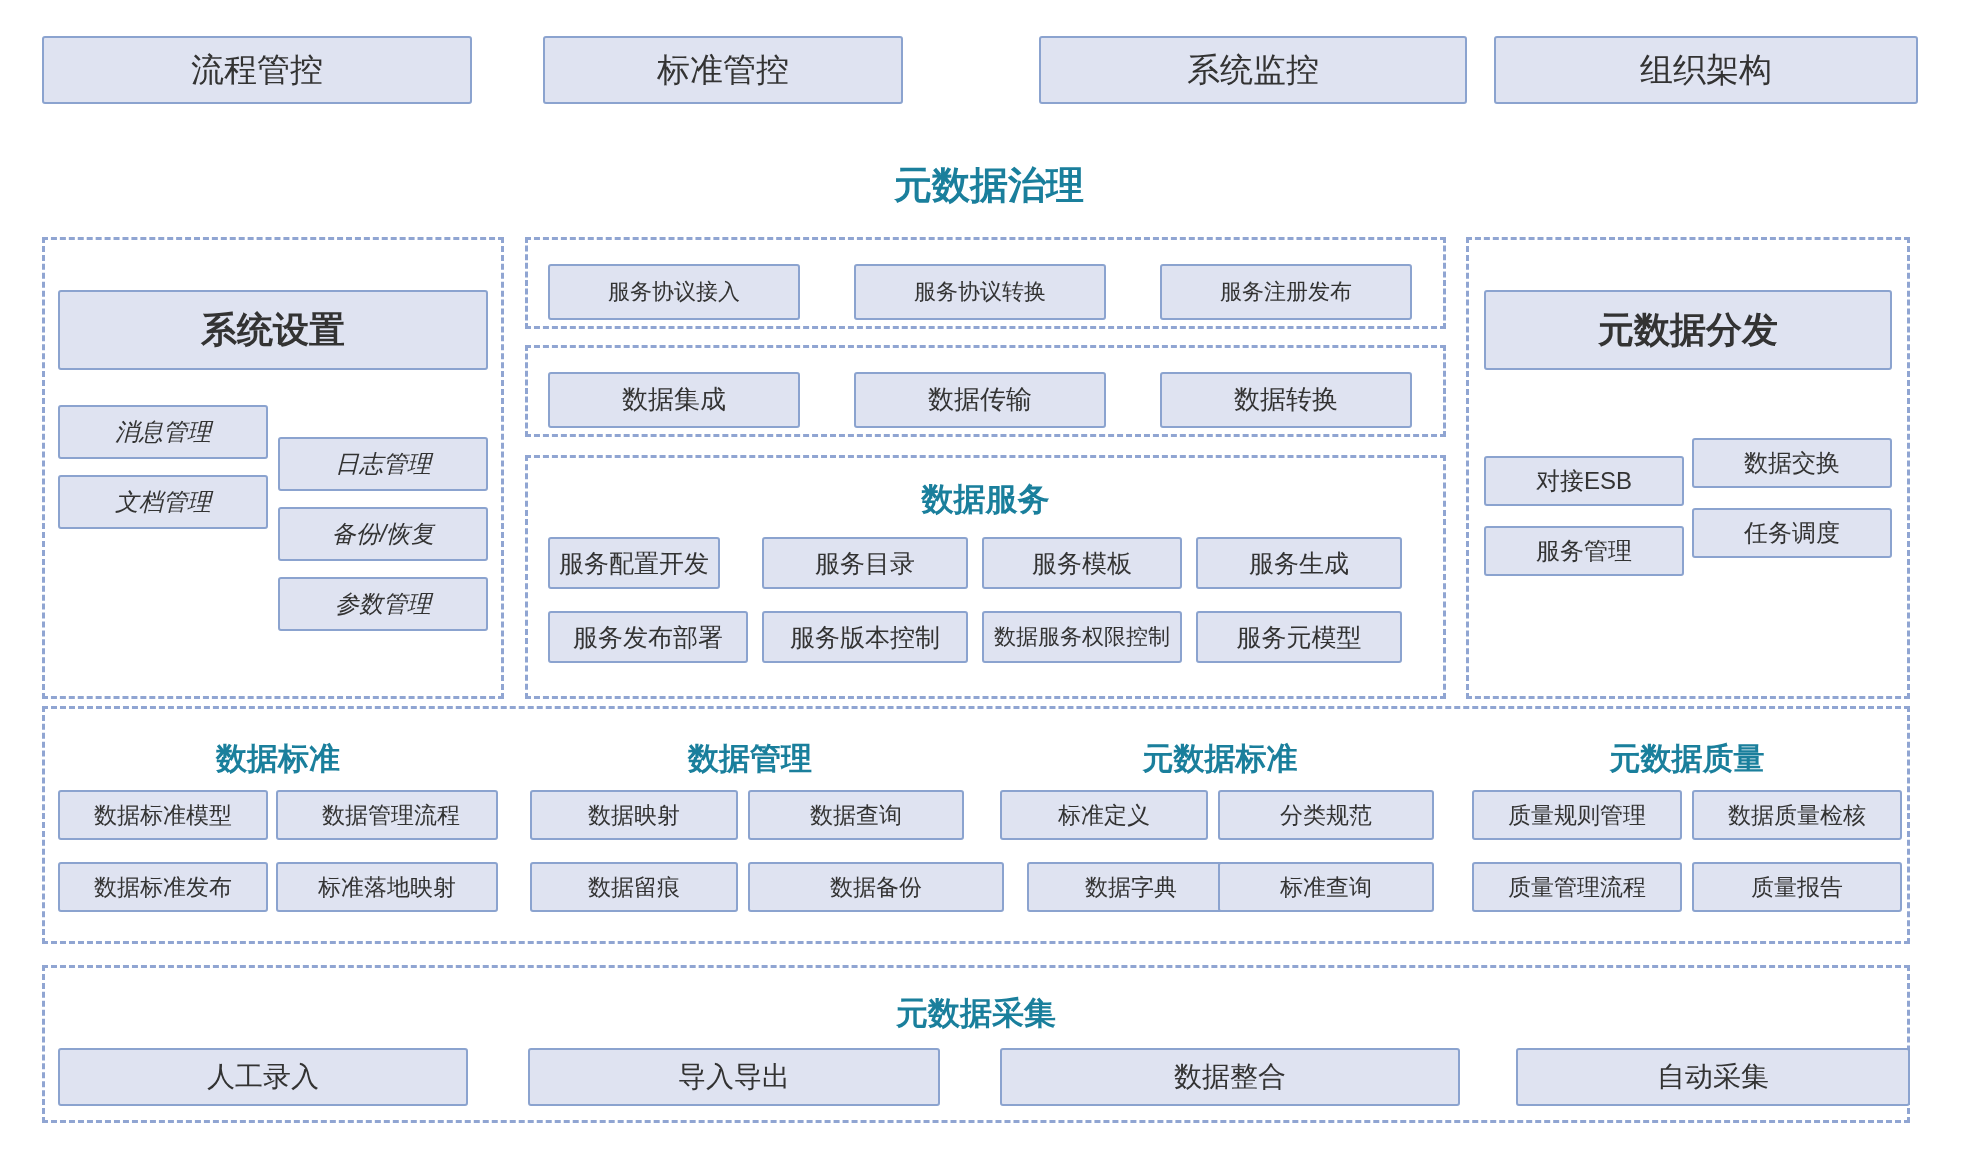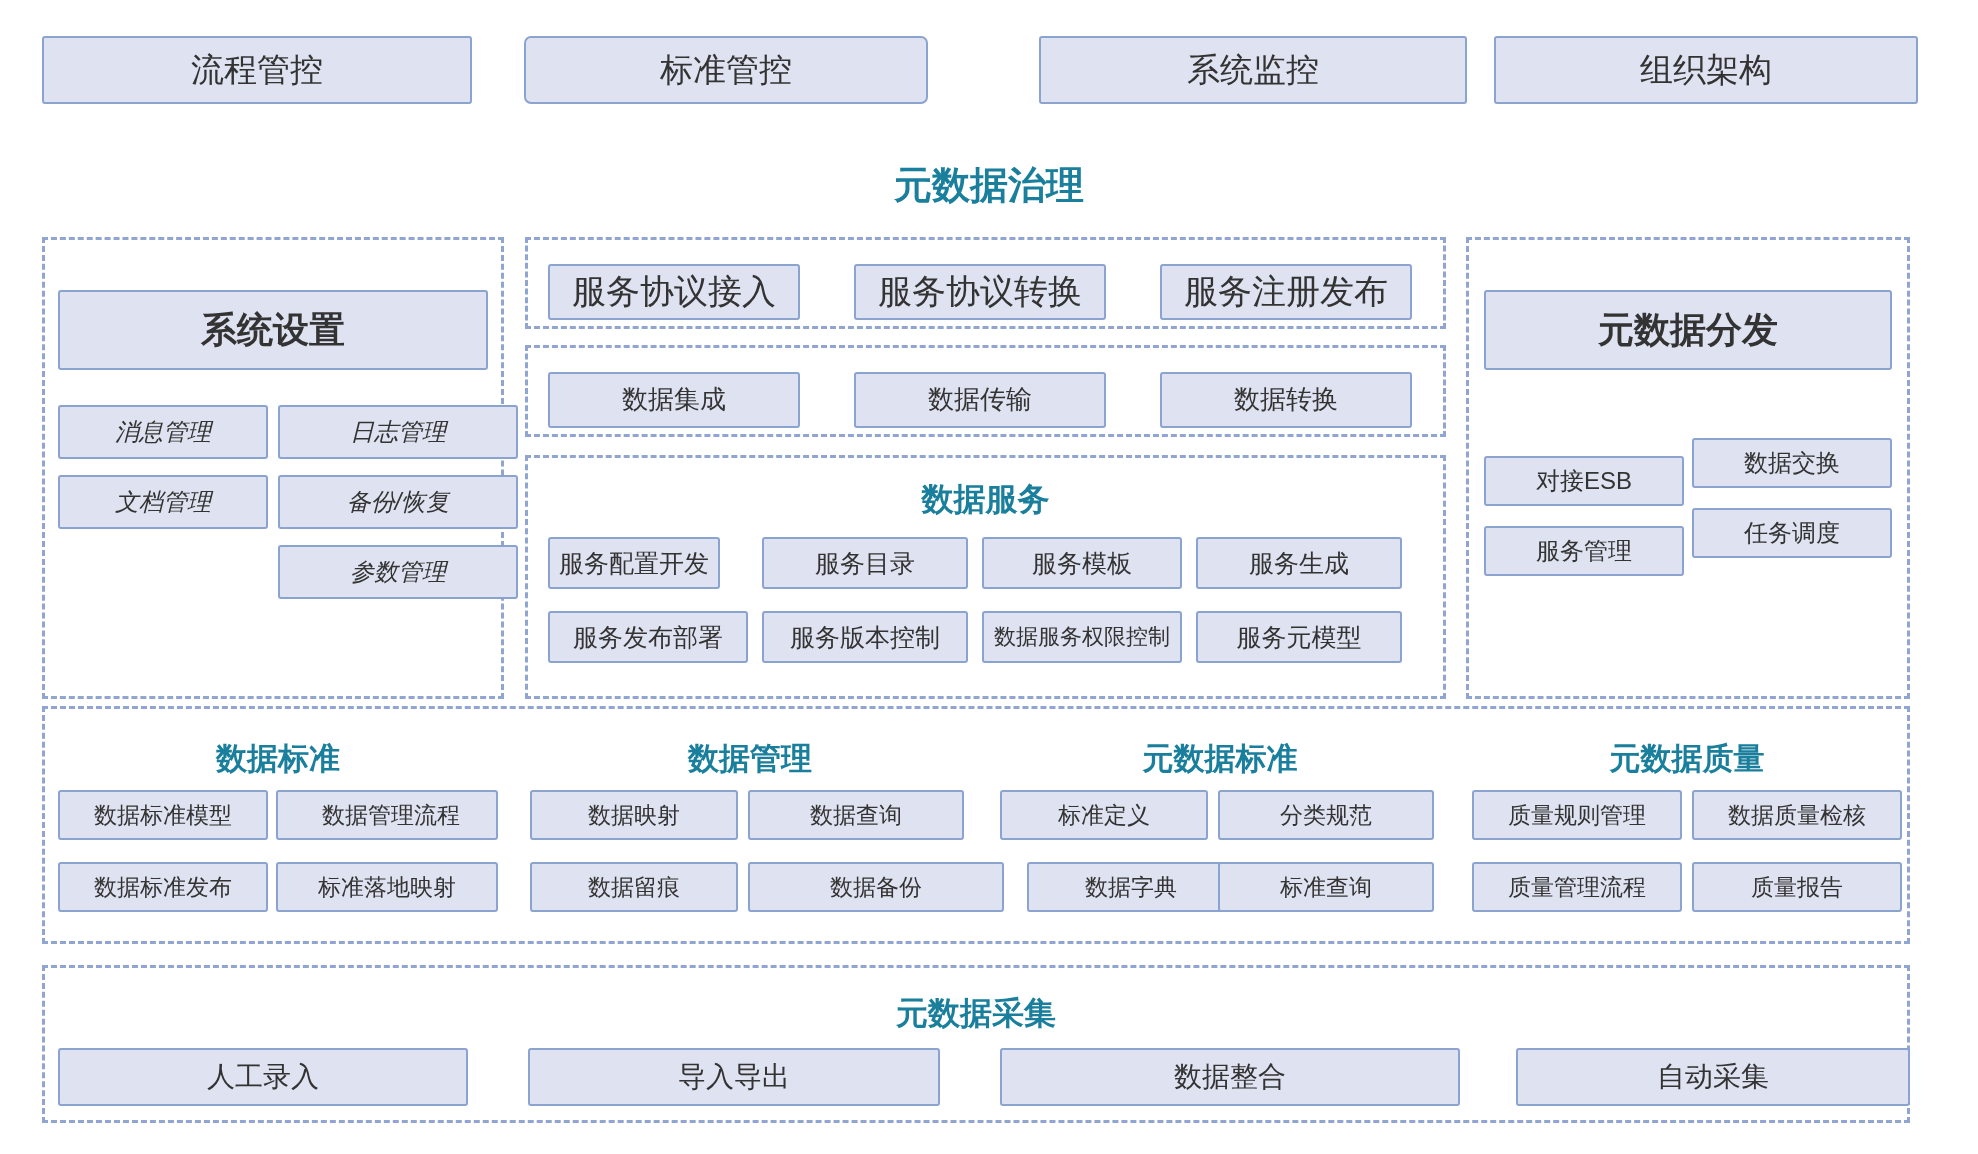--- a/index.html
+++ b/index.html
@@ -54,21 +54,21 @@
     white-space: nowrap;
   }
 
   
   .top-box {
     top: 36px;
     height: 68px;
     font-size: 33px;
   }
   #top0 { left: 42px;   width: 430px; }
-  #top1 { left: 524px;  width: 404px; border-radius: 7px; }
+  #top1 { left: 543px;  width: 360px; }
   #top2 { left: 1039px; width: 428px; }
   #top3 { left: 1494px; width: 424px; }
 
   
   #main-title {
     left: 0; right: 0;
     top: 160px;
     width: 1978px;
     font-size: 38px;
   }
@@ -84,27 +84,27 @@
   #sysset-title {
     left: 58px; top: 290px; width: 430px; height: 80px;
     font-size: 36px; font-weight: bold;
   }
   .sysset-cell {
     height: 54px;
     font-size: 24px;
     font-style: italic;
   }
   .sysset-col-a { left: 58px;  width: 210px; }
-  .sysset-col-b { left: 278px; width: 240px; }
+  .sysset-col-b { left: 278px; width: 210px; margin-top: 32px; }
   .sysset-r0 { top: 405px; }
   .sysset-r1 { top: 475px; }
   .sysset-r2 { top: 545px; }
 
   
-  .mida-cell { top: 264px; height: 56px; font-size: 34px; }
+  .mida-cell { top: 264px; height: 56px; font-size: 22px; }
   #mida0 { left: 548px;  width: 252px; }
   #mida1 { left: 854px;  width: 252px; }
   #mida2 { left: 1160px; width: 252px; }
 
   
   .midb-cell { top: 372px; height: 56px; font-size: 26px; }
   #midb0 { left: 548px;  width: 252px; }
   #midb1 { left: 854px;  width: 252px; }
   #midb2 { left: 1160px; width: 252px; }
 

